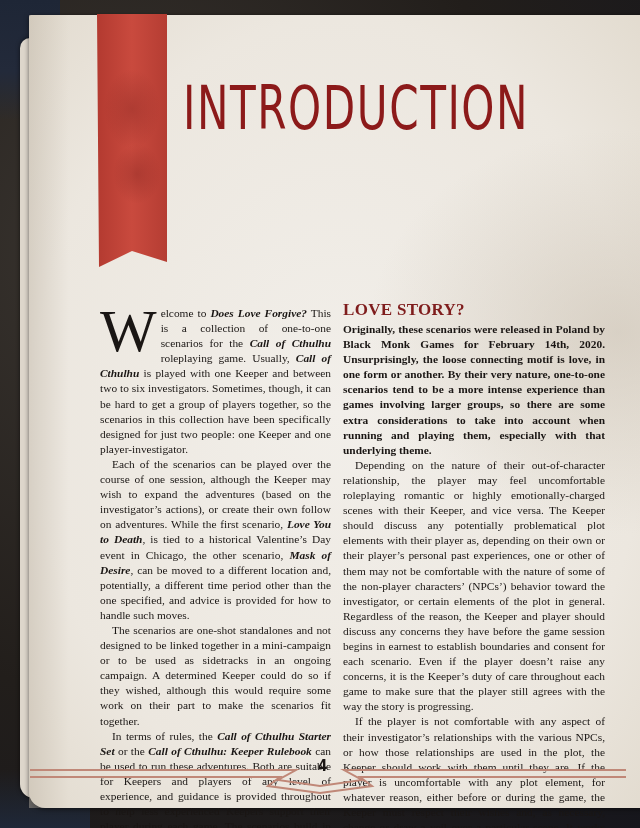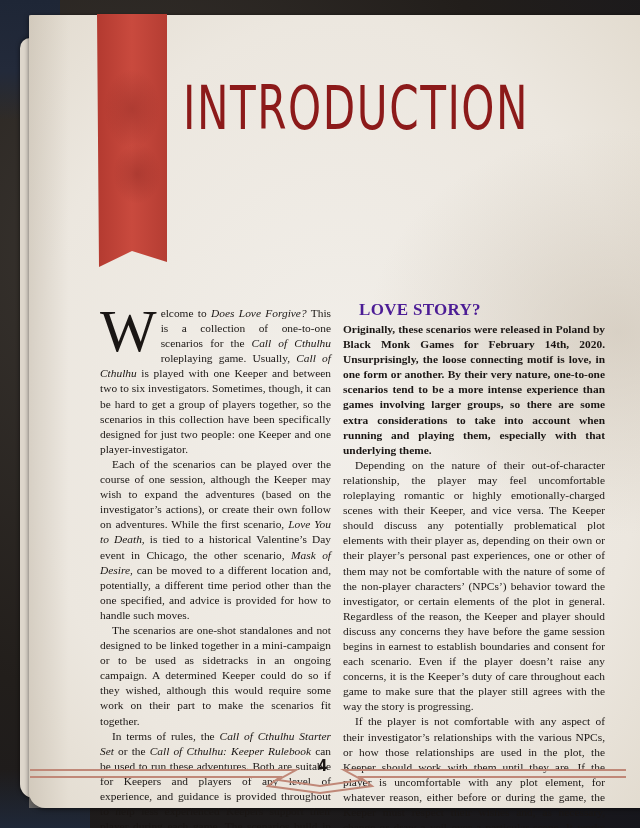--- a/index.html
+++ b/index.html
@@ -48,25 +48,25 @@
   }
   .col-left { left:100px; width:231px; }
   .col-right { left:343px; width:262px; top:300px; }
   .col p { margin:0; text-indent:12px; }
   .col p.first { text-indent:0; }
   .dropcap {
     float:left; font-size:60px; line-height:46px; margin:2px 4px -2px 0;
     font-family:"Liberation Serif", serif; color:#1a1614;
   }
   .section-heading {
-    margin:0 0 2px 16px; font-size:17px; color:#4c1d95; font-weight:bold; letter-spacing:0.3px;
+    margin:0 0 2px 0; font-size:17px; color:#7f1d1d; font-weight:bold; letter-spacing:0.3px;
     font-family:"Liberation Serif", serif; line-height:20px;
   }
   .col-right p.lead { text-indent:0;font-weight:bold; }
-  i { font-style:italic; }
+  i { font-style:italic;font-weight:bold; }
   .footer {
     position:absolute; left:0; top:740px; width:640px; height:60px;
   }
   .page-number {
     position:absolute; left:318px; top:757px; font-size:15px; font-weight:bold;
     font-family:"DejaVu Sans Condensed","DejaVu Sans", sans-serif; color:#1a1614;
   }
 </style>
 </head>
 <body>

